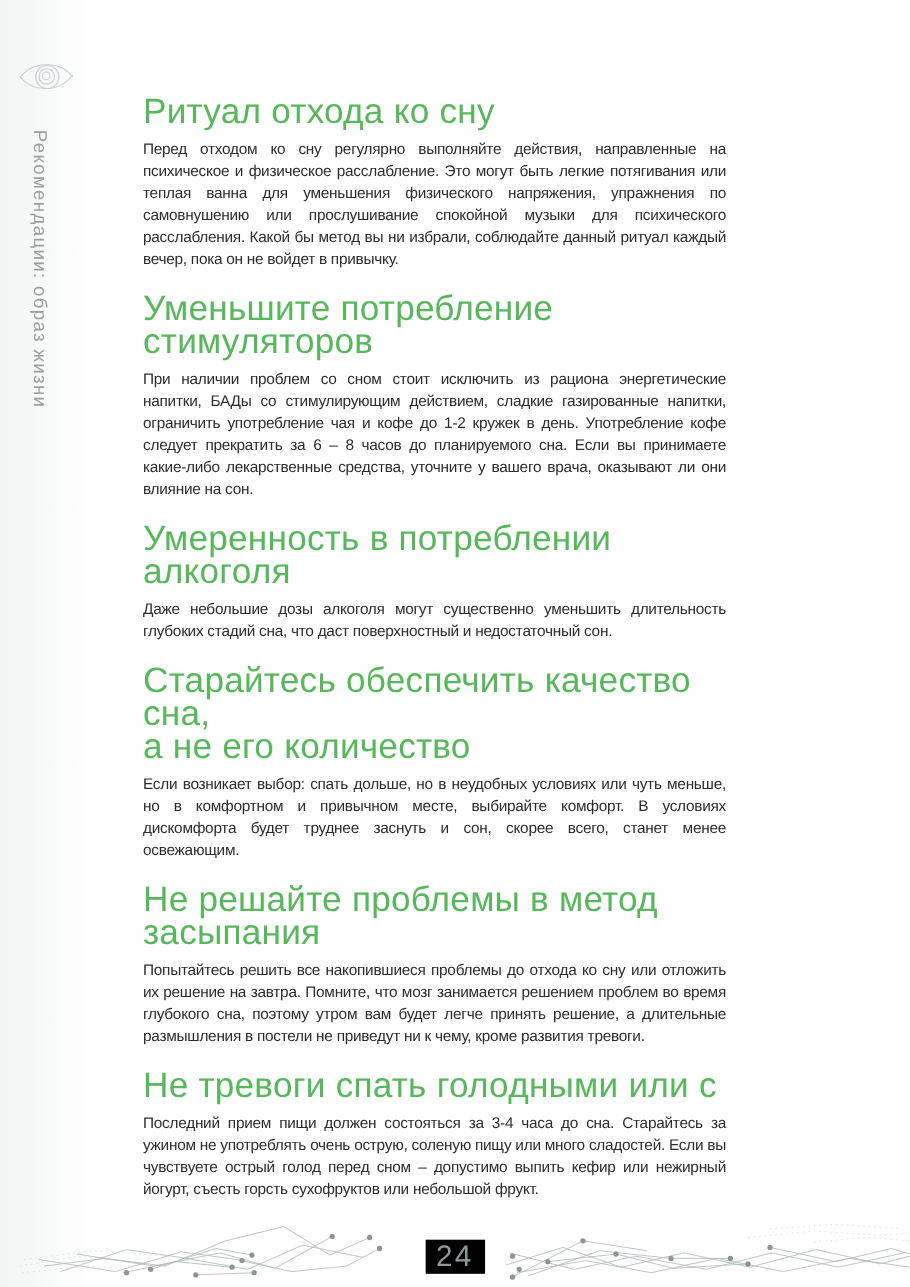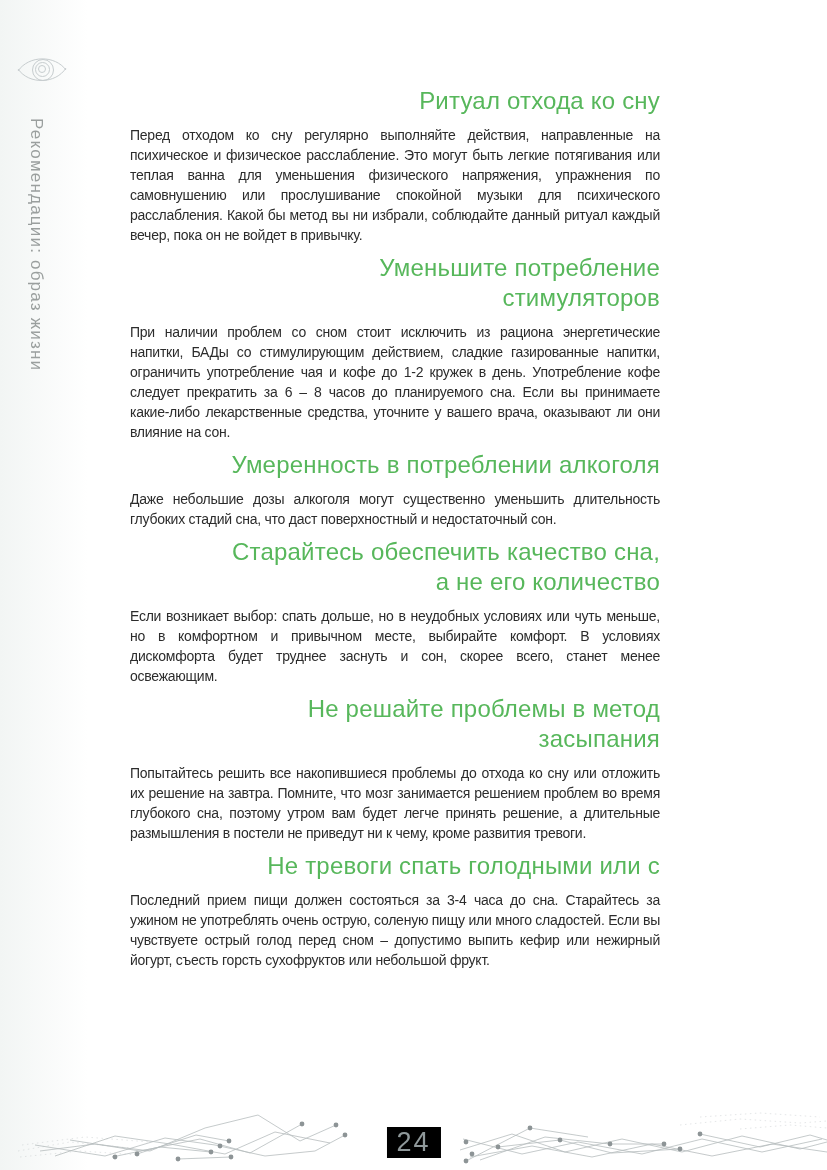--- a/index.html
+++ b/index.html
@@ -23,27 +23,26 @@
     position:absolute;left:26px;top:118px;
     writing-mode:vertical-rl;
     font-size:17px;letter-spacing:1.2px;
     color:var(--sidebar-gray,#9a9f9e);
     white-space:nowrap;
   }
   .content{
     position:absolute;left:130px;top:0;width:530px;
     padding-top:86px;
   }
-  .sec + .sec{margin-top:8px;}
+  .sec + .sec{margin-top:20px;}
   .sec h2{
     margin:0 0 9px 0;
-    font-size:24px;line-height:30px;font-weight:500;
+    font-size:32px;line-height:30px;font-weight:500;
     color:var(--heading-green,#57b75b);
     letter-spacing:0.2px;
-    text-align:right;
   }
   .sec h2 span{display:block;}
   .sec p{
     margin:0;
     font-size:14px;line-height:20px;font-weight:normal;
     letter-spacing:-0.25px;
     color:var(--body-text,#2c2c2c);
     text-align:justify;
   }
   .footer{

